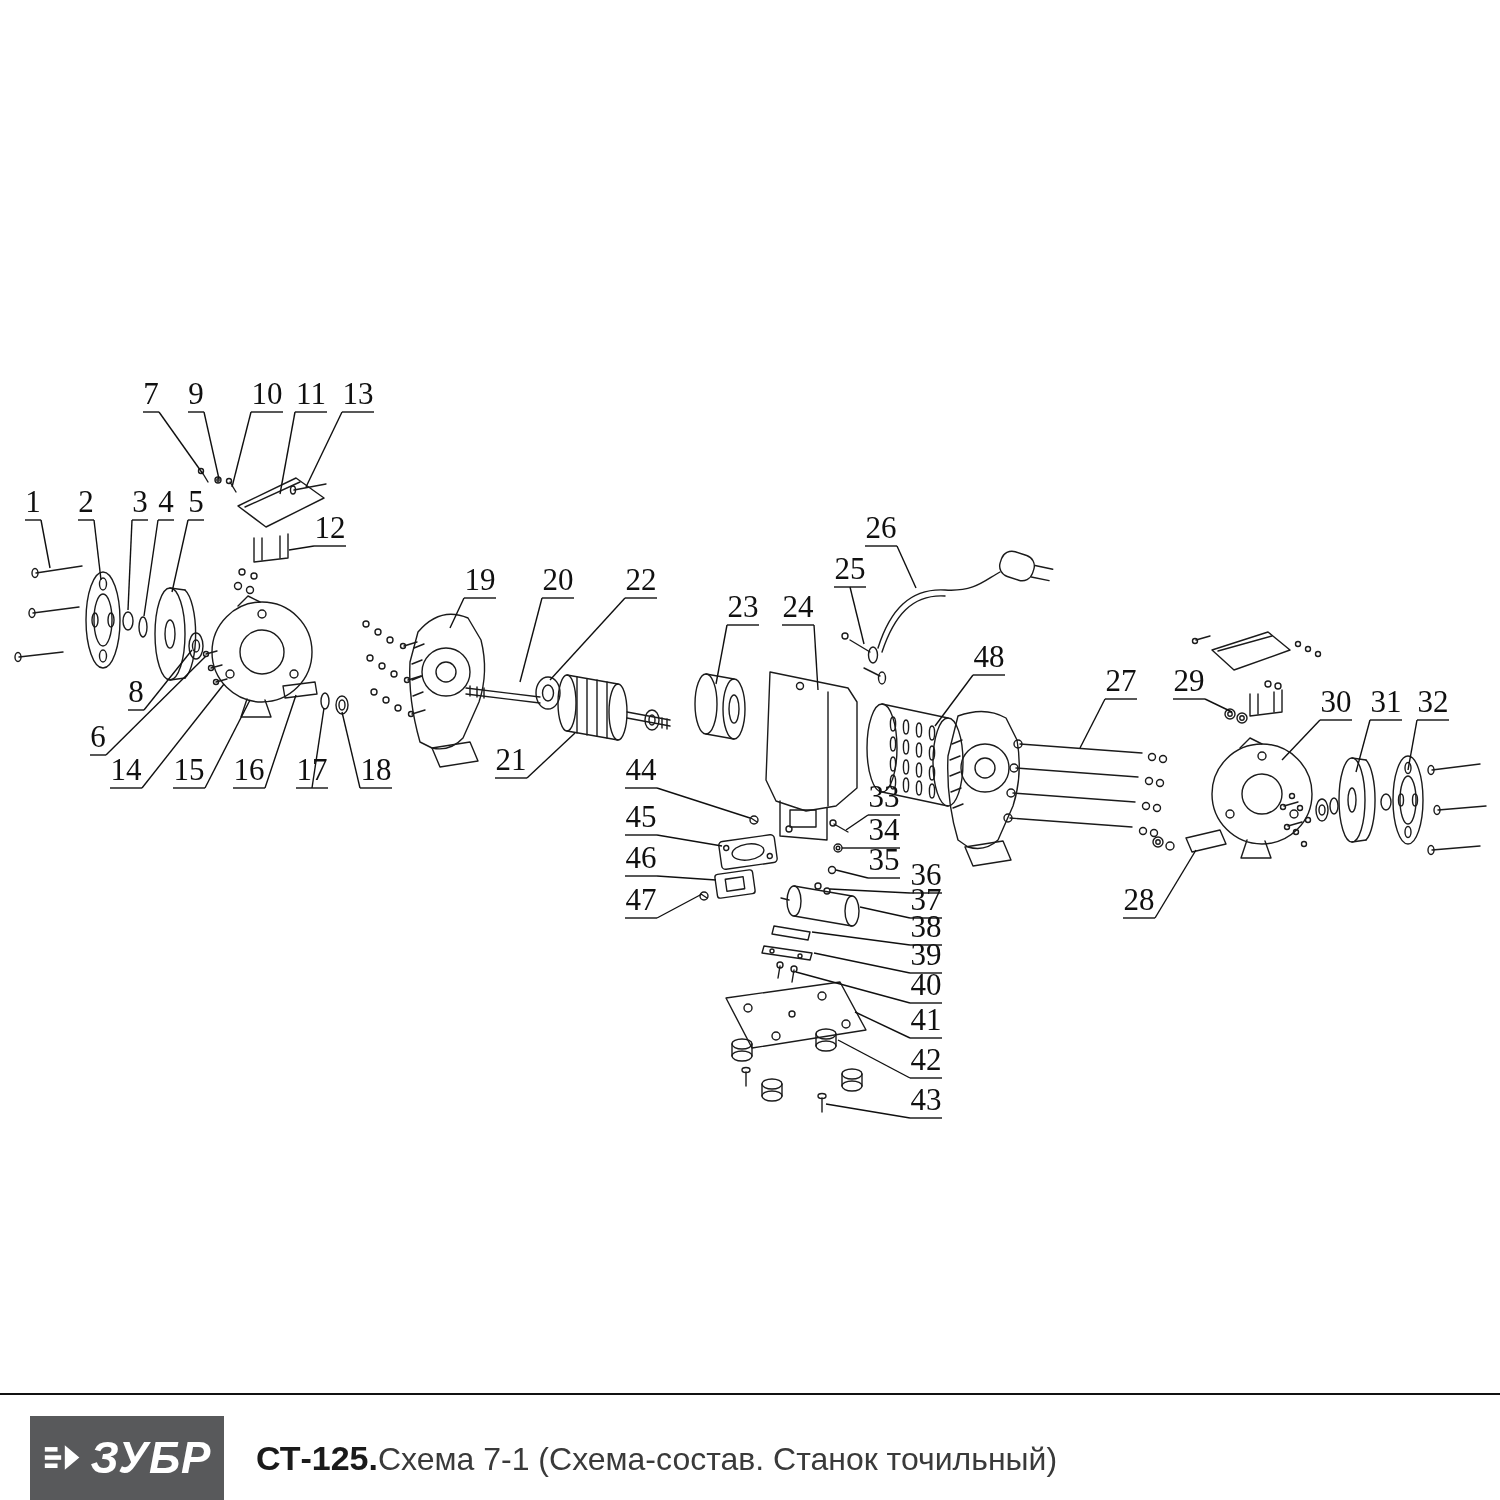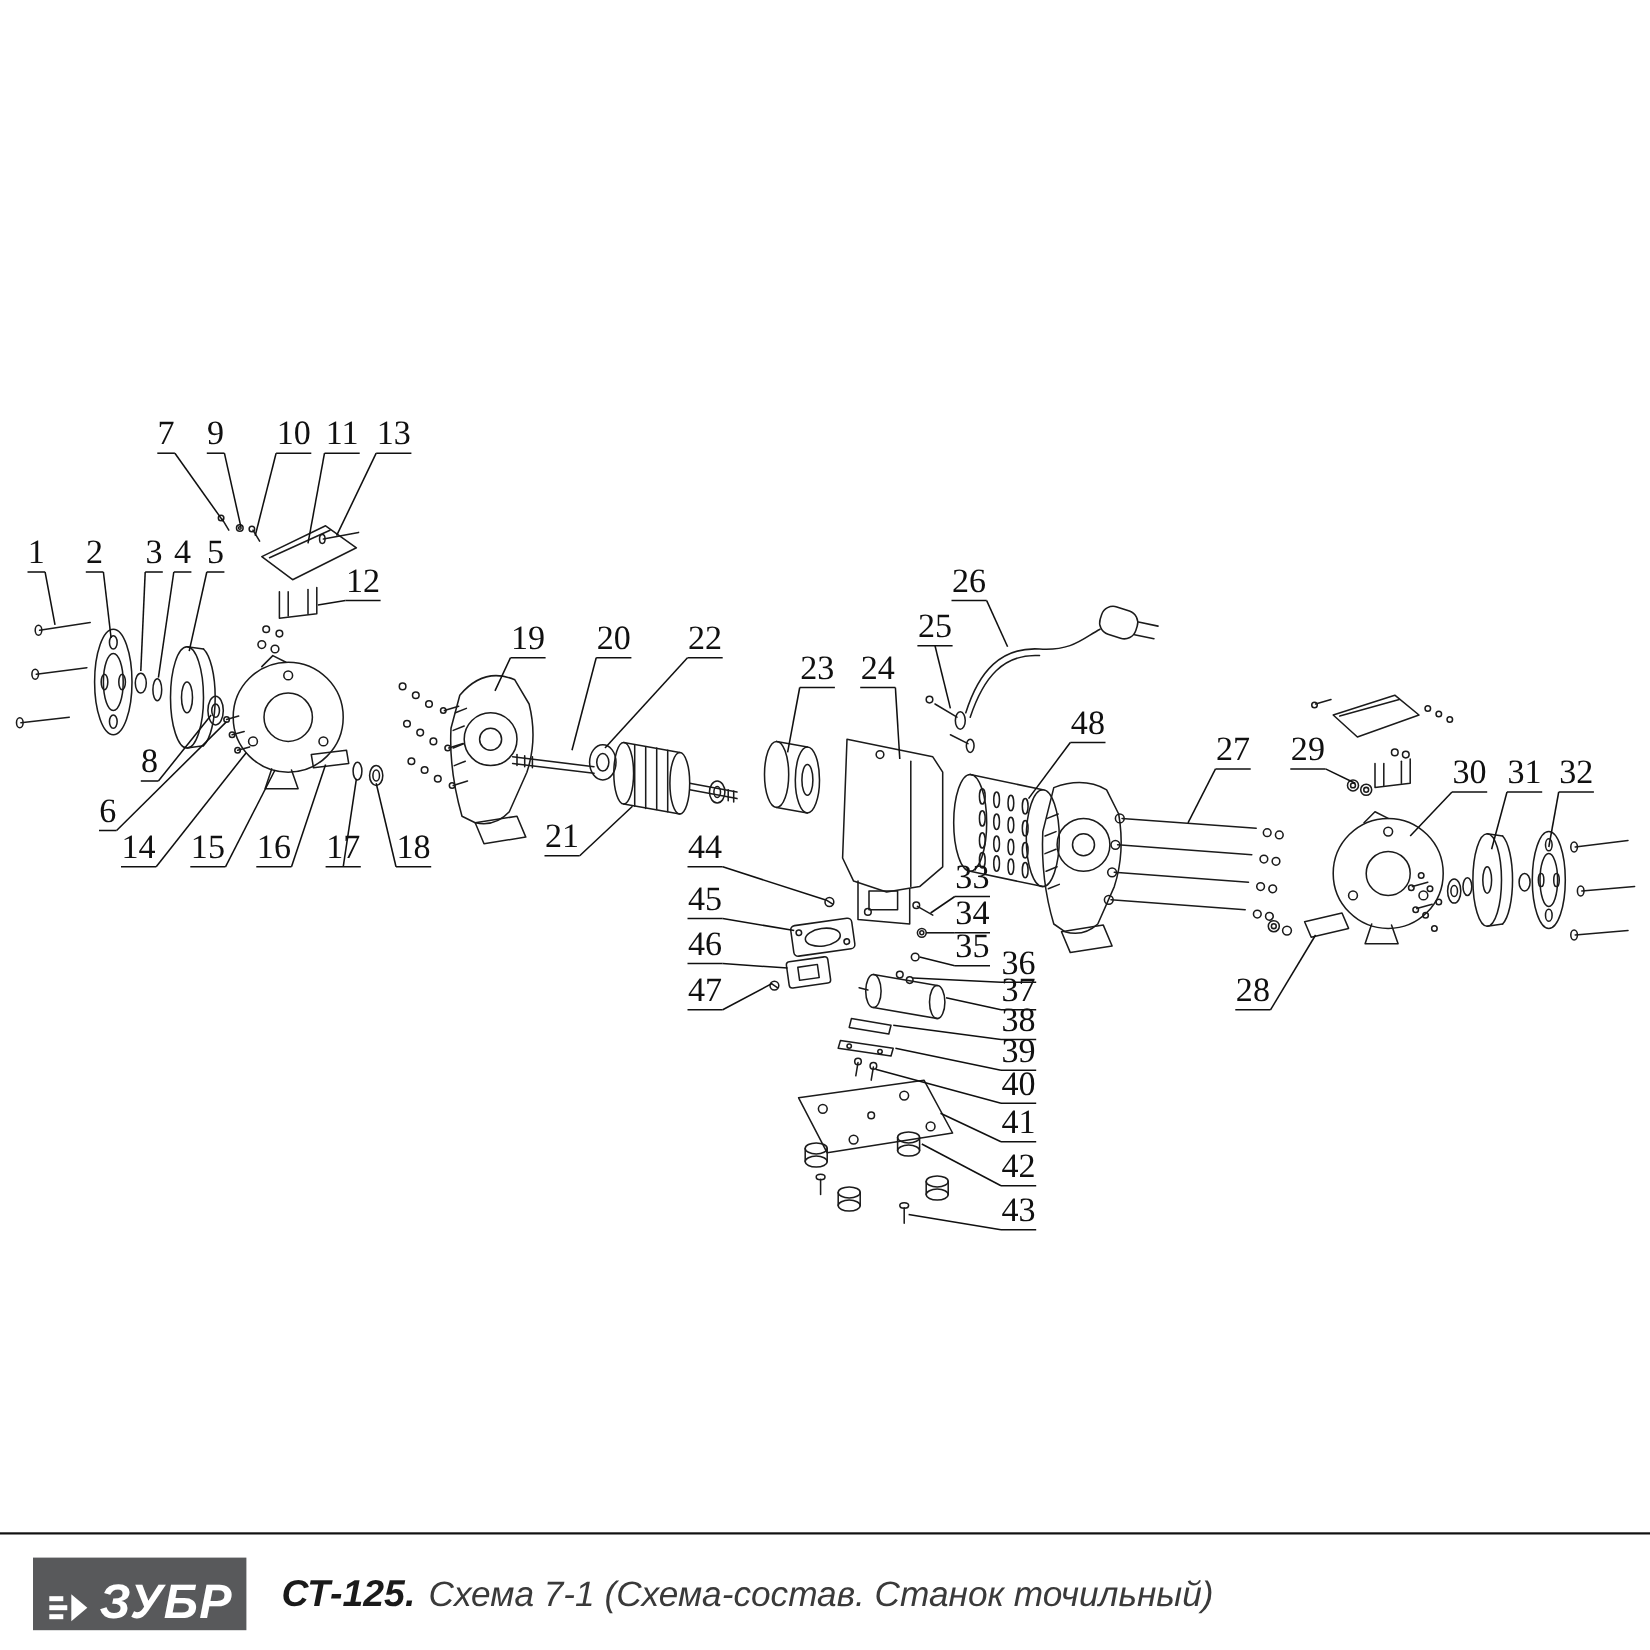--- a/index.html
+++ b/index.html
@@ -11,25 +11,25 @@
   svg#diagram{position:absolute;left:0;top:0;}
   text.callout-num{
     font-family:"Liberation Serif", serif;
     font-size:31px;fill:#101010;text-anchor:middle;
   }
   .callout-underline,.callout-leader{stroke:#101010;stroke-width:1.4;fill:none;}
   
   .footer-rule{position:absolute;left:0;top:1393px;width:1500px;height:2px;background:#111;}
   .footer{position:absolute;left:30px;top:1416px;display:flex;align-items:center;
     font-family:"Liberation Sans", sans-serif;}
-  .brand-box{width:194px;height:66px;background:#58595b;display:flex;align-items:flex-end;
+  .brand-box{width:194px;height:84px;background:#58595b;display:flex;align-items:center;
     justify-content:center;gap:8px;}
   .brand-text{color:#ffffff;font-weight:700;font-style:italic;font-size:44px;letter-spacing:1px;
     font-family:"Liberation Sans", sans-serif;}
-  .title-wrap{margin-left:32px;display:flex;align-items:baseline;gap:12px;white-space:nowrap;font-style:italic;}
+  .title-wrap{margin-left:32px;display:flex;align-items:baseline;gap:0;white-space:nowrap;}
   .title-model{font-weight:700;font-size:34px;color:#1a1a1a;}
   .title-scheme{font-weight:400;font-size:32px;color:#3a3a3a;}
 </style>
 </head>
 <body>
 
 <div class="stage">
 
   <svg id="diagram" width="1500" height="1500" viewBox="0 0 1500 1500">
 

